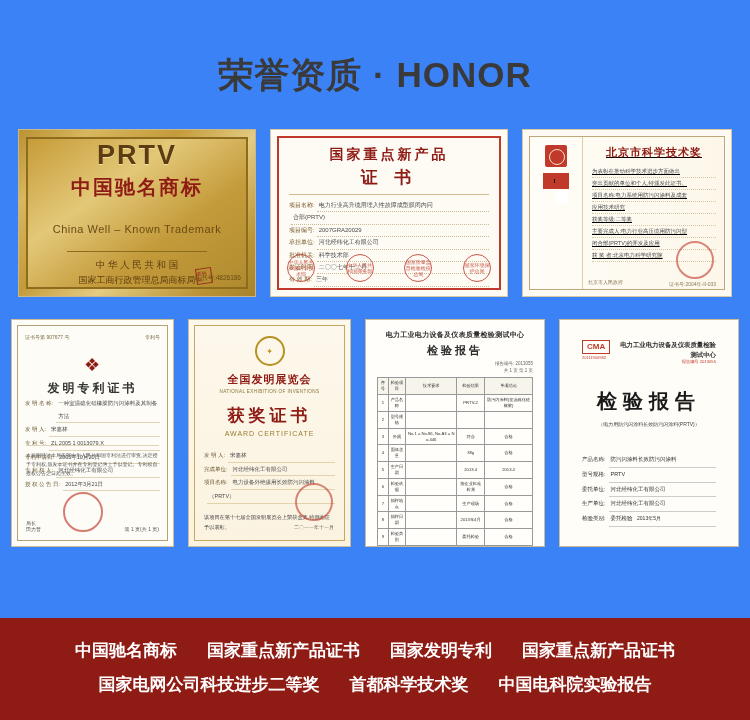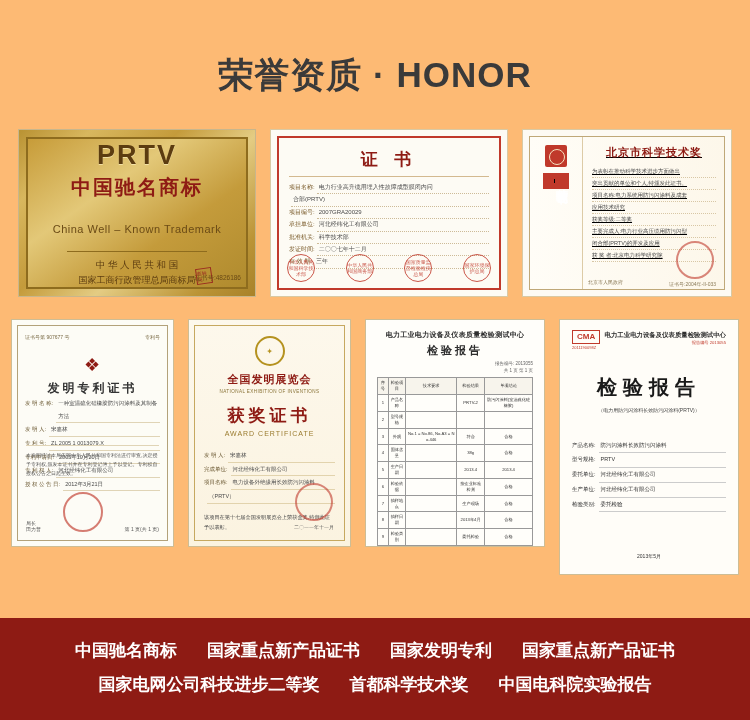--- a/index.html
+++ b/index.html
@@ -10,21 +10,21 @@
     width: 750px;
     height: 720px;
     background: #f4f0e8;
     font-family: "Liberation Sans", sans-serif;
     overflow: hidden;
   }
   .page {
     position: relative;
     width: 750px;
     height: 720px;
-    background: #fdba74;
+    background: #3b82f6;
     box-sizing: border-box;
   }
 
   
   .title-wrap {
     text-align: center;
     padding-top: 52px;
     padding-bottom: 30px;
   }
   .title {
@@ -471,24 +471,24 @@
     text-align: center;
     line-height: 1.4;
     word-break: break-all;
   }
   table.report-table th {
     background: #f7f4ec;
     font-weight: normal;
   }
 
   .cert-inspect {
-    width: 180px; height: 256px;
+    width: 180px; height: 228px;
     border: 1px solid #cdbd95;
     background: #fffdf8;
-    padding: 7px;
+    padding: 17px;
   }
   .inspect-inner {
     width: 100%; height: 100%;
     box-sizing: border-box;
     position: relative;
     padding: 3px 5px;
   }
   .inspect-top {
     display: flex;
     align-items: flex-start;
@@ -590,20 +590,21 @@
         <div class="prtv-line"></div>
         <div class="prtv-sub1">中 华 人 民 共 和 国</div>
         <div class="prtv-sub2">国家工商行政管理总局商标局</div>
         <div class="prtv-corner-seal">商标局</div>
         <div class="prtv-corner">证书号:4826186</div>
       </div>
     </div>
 
     <div class="cert cert-gjzd">
       <div class="gjzd-inner">
+        <div class="gjzd-title">国家重点新产品</div>
         <div class="gjzd-title2">证 书</div>
         <div class="gjzd-rule"></div>
         <div class="gjzd-lines">
           <div class="ln">
               <span class="lbl">项目名称:</span>
               <span class="val">电力行业高升缆用埋入性故障成型膜闭内问</span>
             </div>
           <div class="ln">
               <span class="lbl"></span>
               <span class="val">合部(PRTV)</span>

